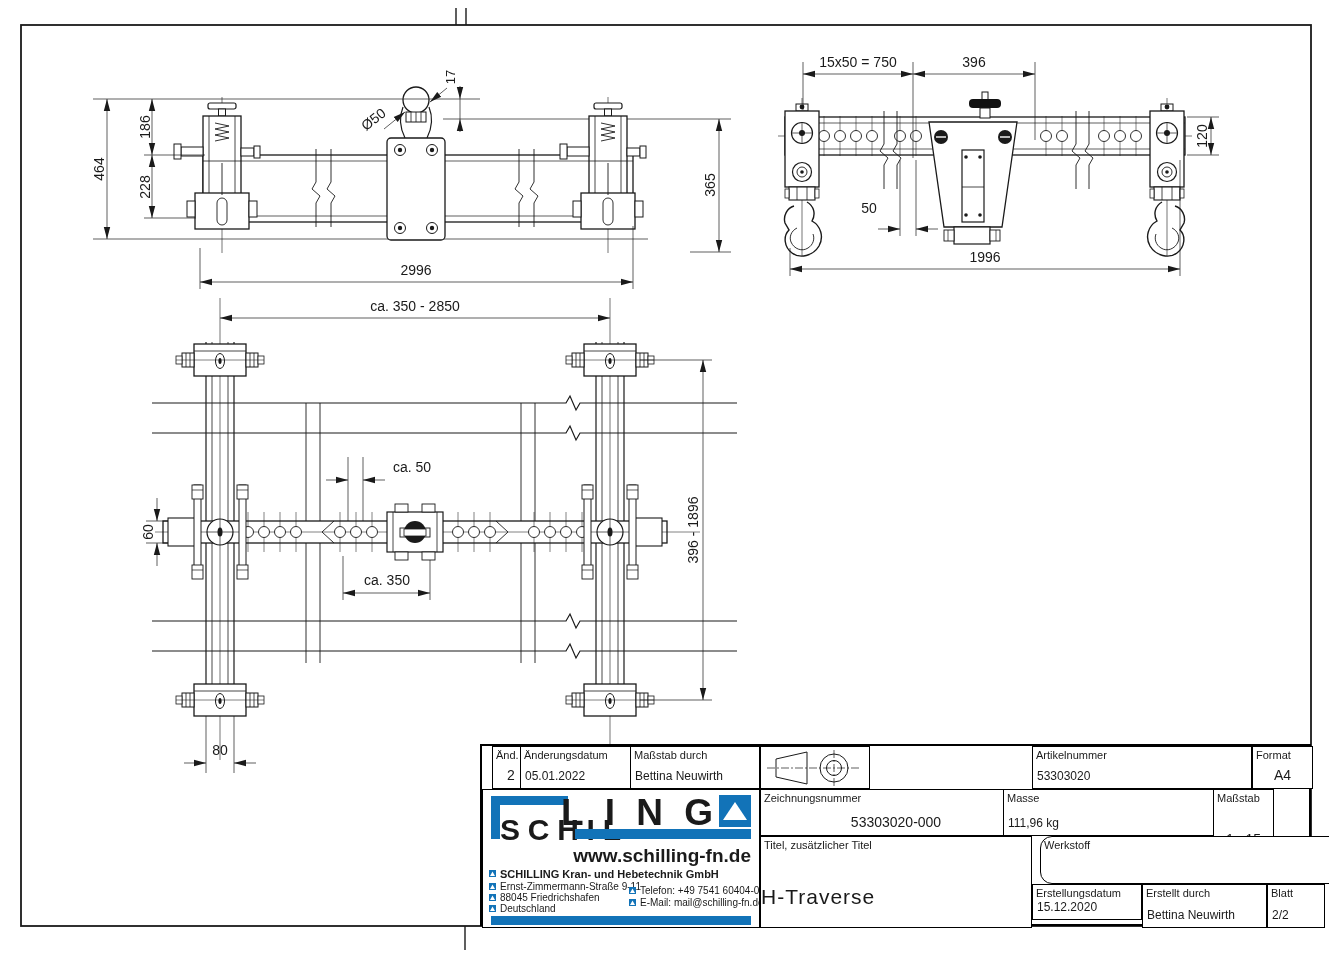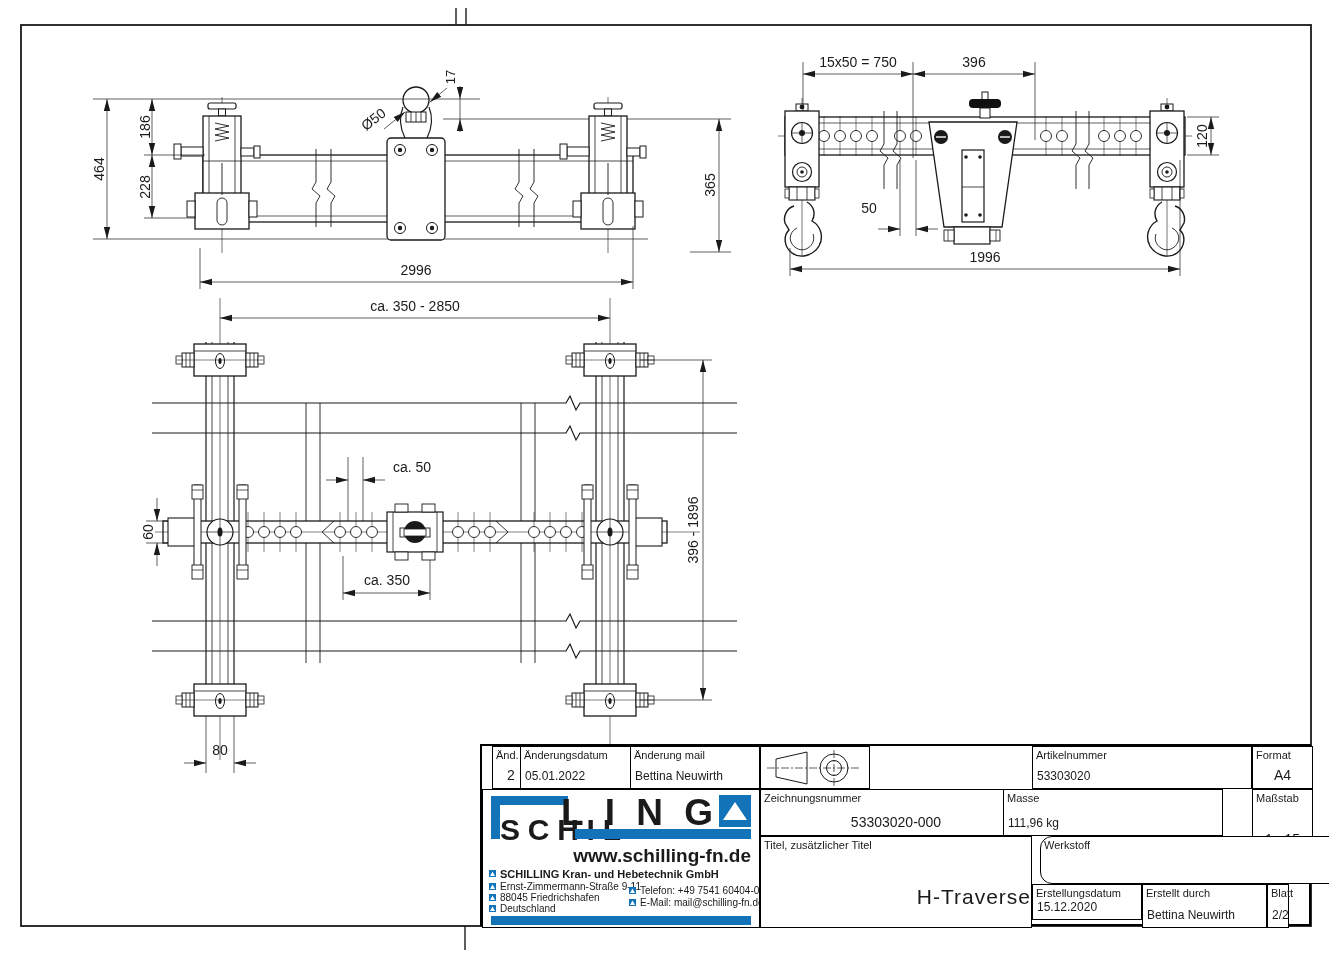--- a/index.html
+++ b/index.html
@@ -7,21 +7,21 @@
   #sheet{position:absolute;left:0;top:0;width:1329px;height:955px;}
   svg text{fill:#1a1a1a;}
   .dt{font-family:"Liberation Sans",sans-serif;font-size:14px;text-anchor:middle;}
   .dts{font-family:"Liberation Sans",sans-serif;font-size:13px;text-anchor:middle;}
   
   #tb{position:absolute;left:480px;top:744px;width:831px;height:182px;border:2px solid #000;box-sizing:border-box;background:#fff;}
   .cell{position:absolute;border:1px solid #000;box-sizing:border-box;background:#fff;}
   .lbl{position:absolute;left:3px;top:2px;font-size:11px;white-space:nowrap;}
   .val{position:absolute;left:4px;bottom:5px;font-size:12px;white-space:nowrap;}
   .valc{position:absolute;left:0;right:0;bottom:5px;font-size:14px;text-align:center;white-space:nowrap;}
-  .title-big{position:absolute;left:0;right:0;top:48px;font-size:21px;text-align:right;letter-spacing:1px;}
+  .title-big{position:absolute;left:0;right:0;top:48px;font-size:21px;text-align:left;letter-spacing:1px;}
   .logo-svg{position:absolute;left:0;top:0;}
 </style>
 </head>
 <body>
 
 <svg id="sheet" viewBox="0 0 1329 955">
   <defs>
     <marker id="ar" markerUnits="userSpaceOnUse" markerWidth="13" markerHeight="9" refX="12" refY="4" orient="auto-start-reverse">
       <path d="M0,0.8 L12,4 L0,7.2 z" fill="#1a1a1a"></path>
     </marker>
@@ -374,21 +374,21 @@
 
   <div class="cell" style="left:0;top:0;width:38px;height:43px;margin-left:10px;">
     <div class="lbl">Änd.</div>
     <div class="valc">2</div>
   </div>
   <div class="cell" style="left:38px;top:0;width:134px;height:43px;">
     <div class="lbl">Änderungsdatum</div>
     <div class="val">05.01.2022</div>
   </div>
   <div class="cell" style="left:148px;top:0;width:130px;height:43px;">
-    <div class="lbl">Änderung mail</div>
+    <div class="lbl">Maßstab durch</div>
     <div class="val">Bettina Neuwirth</div>
   </div>
   <div class="cell" style="left:278px;top:0;width:110px;height:43px;">
     <svg width="108" height="41" viewBox="0 0 108 41">
       <line x1="6" y1="21" x2="100" y2="21" stroke="#1a1a1a" stroke-width="0.7" stroke-dasharray="8 2 2 2"></line>
       <polygon points="15,12 46,5 46,37 15,30" fill="none" stroke="#1a1a1a" stroke-width="1"></polygon>
       <circle cx="73" cy="21" r="14" fill="none" stroke="#1a1a1a" stroke-width="1"></circle>
       <circle cx="73" cy="21" r="7.5" fill="none" stroke="#1a1a1a" stroke-width="1"></circle>
       <line x1="73" y1="3" x2="73" y2="39" stroke="#1a1a1a" stroke-width="0.7" stroke-dasharray="8 2 2 2"></line>
     </svg>
@@ -435,21 +435,21 @@
   </div>
 
   <div class="cell" style="left:278px;top:43px;width:272px;height:47px;">
     <div class="lbl">Zeichnungsnummer</div>
     <div class="valc">53303020-000</div>
   </div>
   <div class="cell" style="left:521px;top:43px;width:220px;height:47px;">
     <div class="lbl">Masse</div>
     <div class="val">111,96 kg</div>
   </div>
-  <div class="cell" style="left:770px;top:43px;width:61px;height:64px;">
+  <div class="cell" style="left:731px;top:43px;width:61px;height:64px;">
     <div class="lbl">Maßstab</div>
     <div class="valc">1 : 15</div>
   </div>
 
   <div class="cell" style="left:278px;top:90px;width:272px;height:92px;">
     <div class="lbl">Titel, zusätzlicher Titel</div>
     <div class="title-big">H-Traverse</div>
   </div>
   <div class="cell" style="left:558px;top:90px;width:333px;height:48px;border-radius:12px;">
     <div class="lbl">Werkstoff</div>
@@ -457,17 +457,17 @@
   </div>
 
   <div class="cell" style="left:550px;top:138px;width:110px;height:36px;">
     <div class="lbl">Erstellungsdatum</div>
     <div class="val">15.12.2020</div>
   </div>
   <div class="cell" style="left:660px;top:138px;width:125px;height:44px;">
     <div class="lbl">Erstellt durch</div>
     <div class="val">Bettina Neuwirth</div>
   </div>
-  <div class="cell" style="left:785px;top:138px;width:22px;height:44px;">
+  <div class="cell" style="left:785px;top:138px;width:58px;height:44px;">
     <div class="lbl">Blatt</div>
     <div class="val">2/2</div>
   </div>
 </div>
 
 </body></html>

